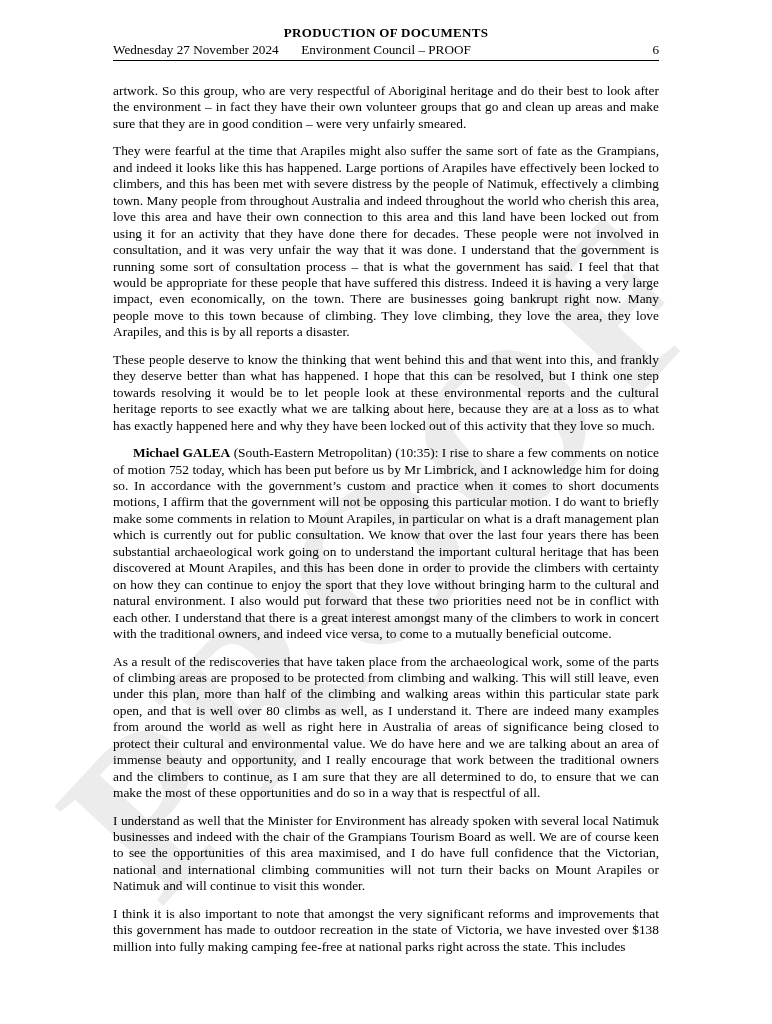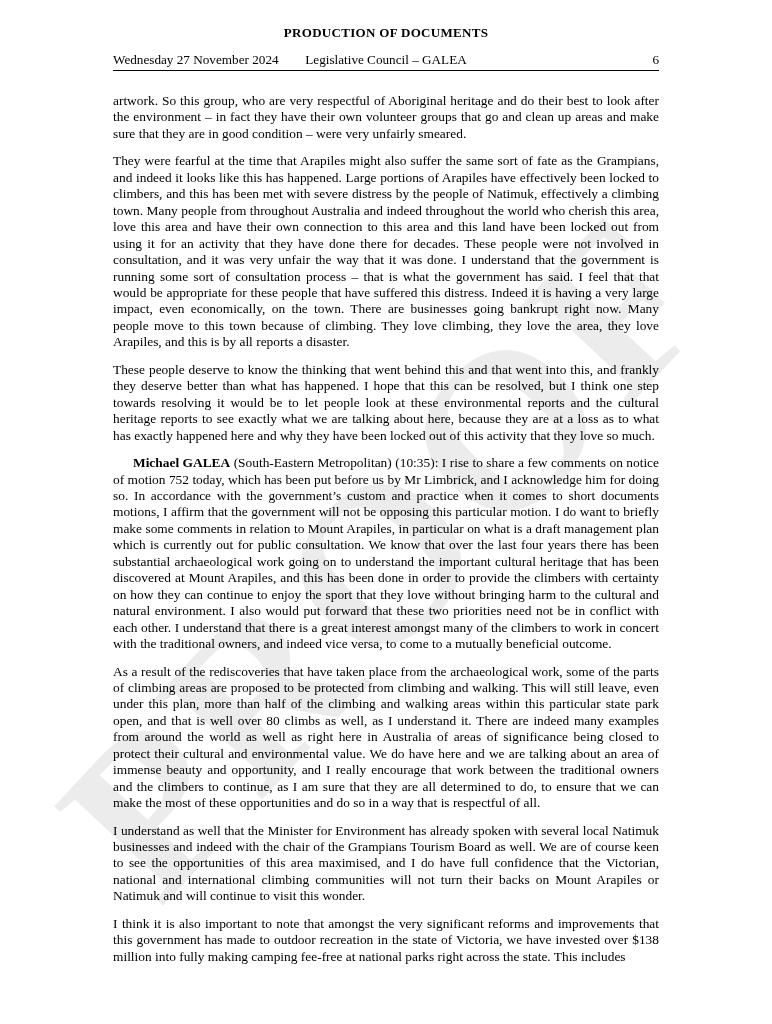--- a/index.html
+++ b/index.html
@@ -38,21 +38,20 @@
   }
   .doc-title {
     margin-top: 25px;
     text-align: center;
     font-weight: bold;
     font-size: 13px;
     letter-spacing: 0.3px;
   }
   .header-row {
     position: relative;
-    margin-top: 10px;
     font-size: 13.2px;
     height: 17px;
     line-height: 17px;
   }
   .header-left { position: absolute; left: 0; top: 0; }
   .header-center { position: absolute; left: 0; right: 0; text-align: center; top: 0; }
   .header-page { position: absolute; right: 0; top: 0; }
   .rule {
     border-bottom: 1.6px solid #000;
     height: 1px;
@@ -79,21 +78,21 @@
 <body>
 
 <div class="watermark">PROOF</div>
 
 <div class="content">
 
   <div class="doc-title">PRODUCTION OF DOCUMENTS</div>
 
   <div class="header-row">
     <span class="header-left">Wednesday 27 November 2024</span>
-    <span class="header-center">Legislative Council – GALEA</span>
+    <span class="header-center">Environment Council – PROOF</span>
     <span class="header-page">6</span>
   </div>
 
   <div class="rule"></div>
 
   <div class="speech-body">
       <p class="para">artwork. So this group, who are very respectful of Aboriginal heritage and do their best to look after the environment – in fact they have their own volunteer groups that go and clean up areas and make sure that they are in good condition – were very unfairly smeared.</p>
       <p class="para">They were fearful at the time that Arapiles might also suffer the same sort of fate as the Grampians, and indeed it looks like this has happened. Large portions of Arapiles have effectively been locked to climbers, and this has been met with severe distress by the people of Natimuk, effectively a climbing town. Many people from throughout Australia and indeed throughout the world who cherish this area, love this area and have their own connection to this area and this land have been locked out from using it for an activity that they have done there for decades. These people were not involved in consultation, and it was very unfair the way that it was done. I understand that the government is running some sort of consultation process – that is what the government has said. I feel that that would be appropriate for these people that have suffered this distress. Indeed it is having a very large impact, even economically, on the town. There are businesses going bankrupt right now. Many people move to this town because of climbing. They love climbing, they love the area, they love Arapiles, and this is by all reports a disaster.</p>
       <p class="para">These people deserve to know the thinking that went behind this and that went into this, and frankly they deserve better than what has happened. I hope that this can be resolved, but I think one step towards resolving it would be to let people look at these environmental reports and the cultural heritage reports to see exactly what we are talking about here, because they are at a loss as to what has exactly happened here and why they have been locked out of this activity that they love so much.</p>
       <p class="para indent"><strong>Michael GALEA</strong> (South-Eastern Metropolitan) (10:35): I rise to share a few comments on notice of motion 752 today, which has been put before us by Mr Limbrick, and I acknowledge him for doing so. In accordance with the government’s custom and practice when it comes to short documents motions, I affirm that the government will not be opposing this particular motion. I do want to briefly make some comments in relation to Mount Arapiles, in particular on what is a draft management plan which is currently out for public consultation. We know that over the last four years there has been substantial archaeological work going on to understand the important cultural heritage that has been discovered at Mount Arapiles, and this has been done in order to provide the climbers with certainty on how they can continue to enjoy the sport that they love without bringing harm to the cultural and natural environment. I also would put forward that these two priorities need not be in conflict with each other. I understand that there is a great interest amongst many of the climbers to work in concert with the traditional owners, and indeed vice versa, to come to a mutually beneficial outcome.</p>

